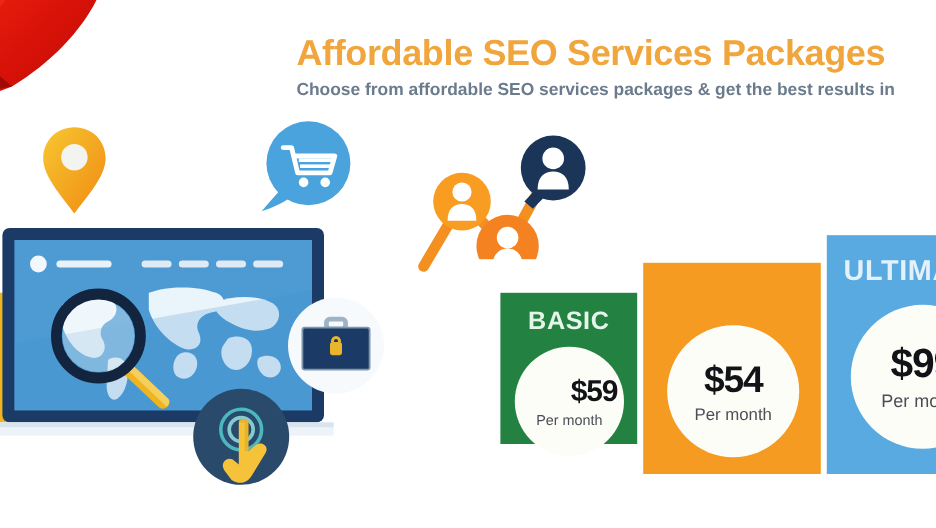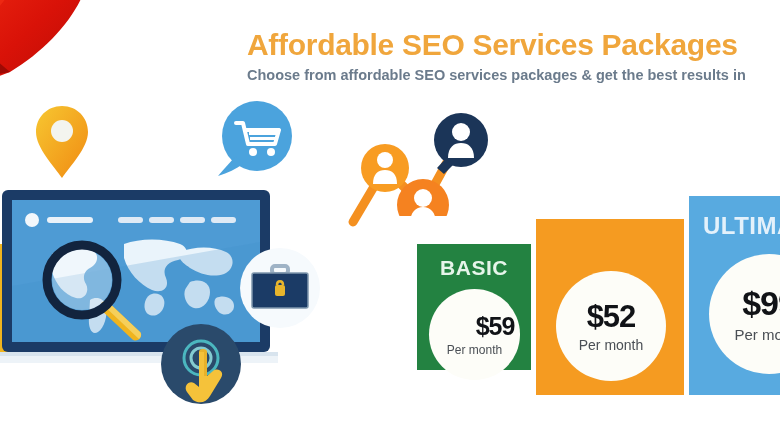--- a/index.html
+++ b/index.html
@@ -249,21 +249,21 @@
   <div id="card-ultimate" class="card">
     <div class="ctitle">ULTIMATE</div>
     <div class="bubble">
       <div class="price">$99</div>
       <div class="permonth">Per month</div>
     </div>
   </div>
 
   <div id="card-standard" class="card">
     <div class="bubble">
-      <div class="price">$52</div>
+      <div class="price">$54</div>
       <div class="permonth">Per month</div>
     </div>
   </div>
 
   <div id="card-basic" class="card">
     <div class="ctitle">BASIC</div>
     <div class="bubble">
       <div class="price">$59</div>
       <div class="permonth">Per month</div>
     </div>

